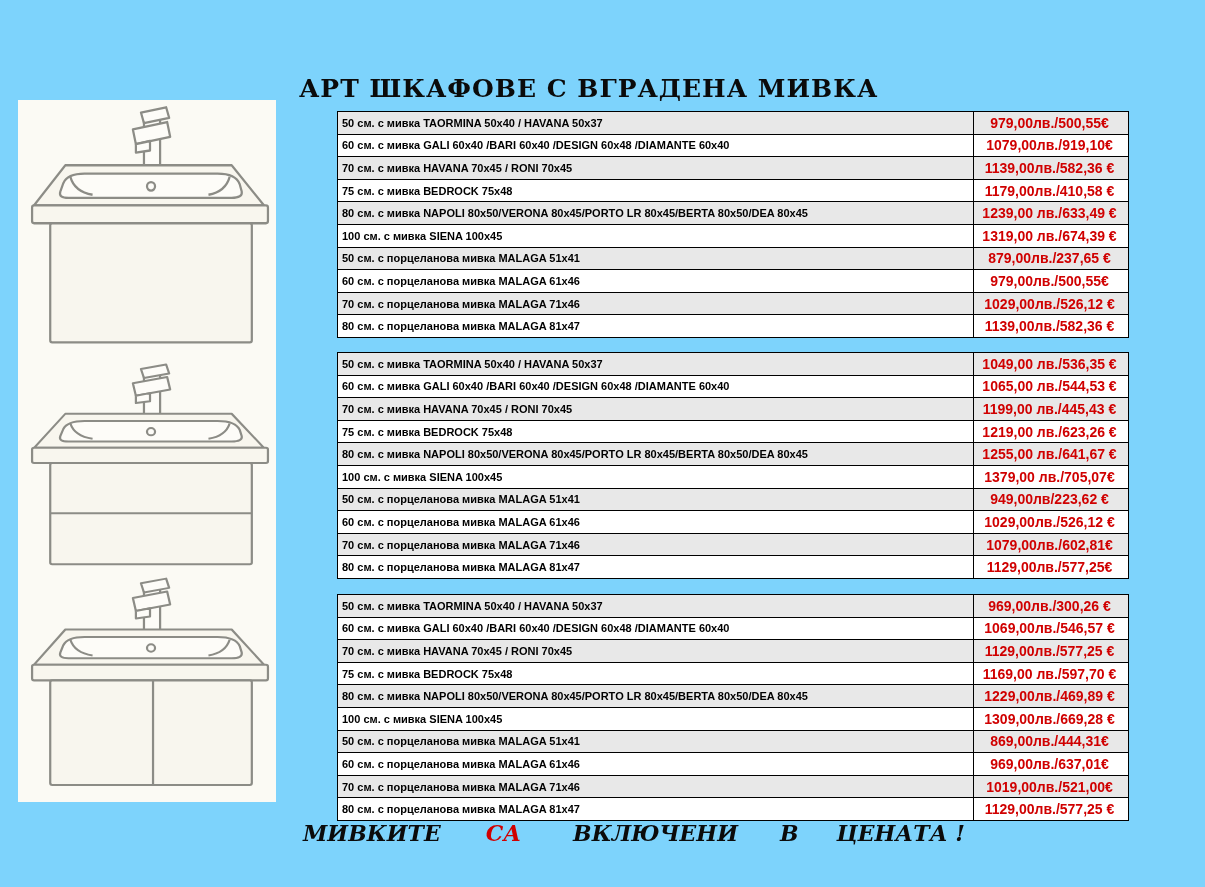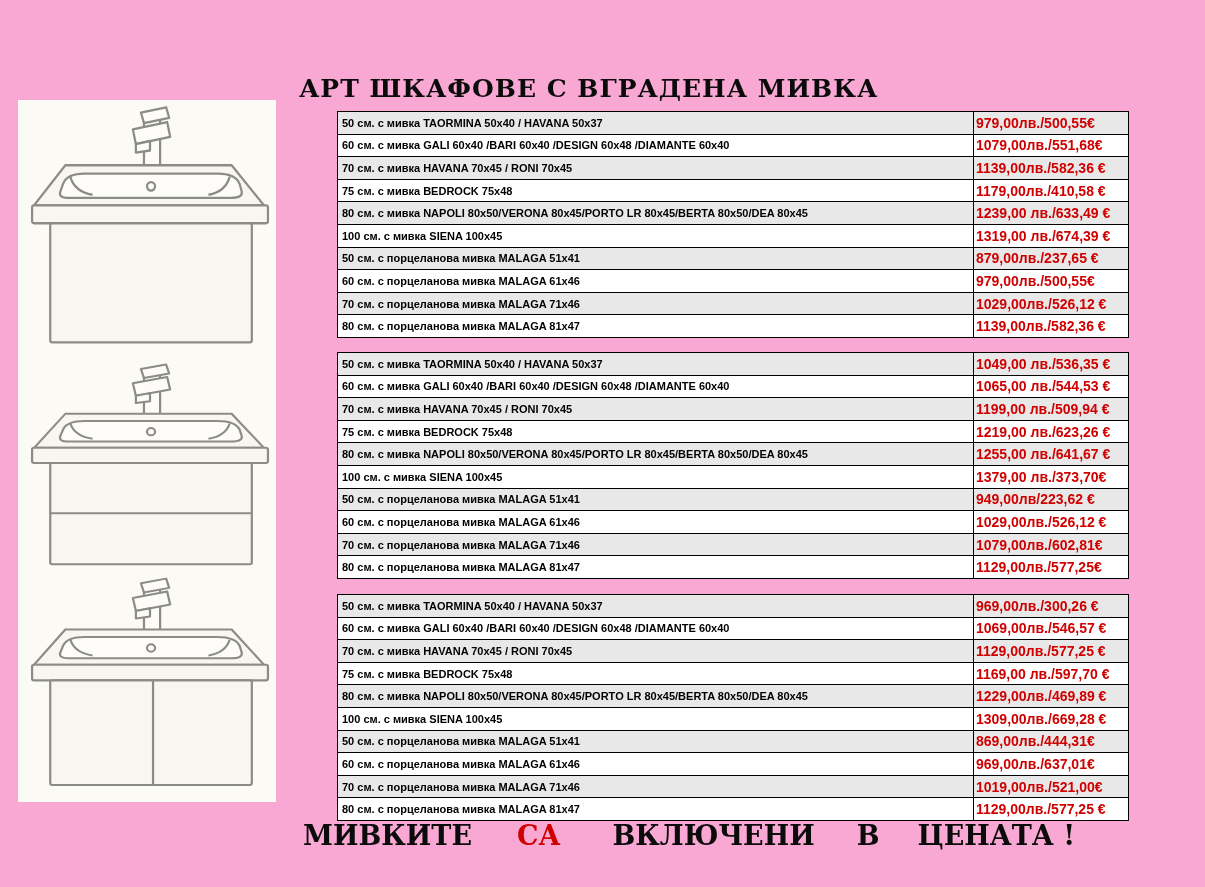--- a/index.html
+++ b/index.html
@@ -1,17 +1,17 @@
 <!DOCTYPE html>
 <html><head>
 <meta charset="utf-8">
 <style>
   html,body{margin:0;padding:0;background:#ffffff;}
   #page{
-    position:relative;width:1205px;height:887px;background:#f9a8d4;
+    position:relative;width:1205px;height:887px;background:#7dd3fc;
     font-family:"Liberation Sans",sans-serif;overflow:hidden;
   }
   
   #sketch-panel{
     position:absolute;left:18px;top:100px;width:258px;height:702px;
     background:#fbfaf4;
   }
   .sketch{position:absolute;}
   
   #doc-title{
@@ -27,33 +27,33 @@
   }
   table.price-table td{
     border:1px solid #000000;height:21.6px;box-sizing:content-box;
     vertical-align:middle;white-space:nowrap;overflow:hidden;
   }
   td.lbl{
     font-weight:bold;font-size:11px;color:#000;padding:0 2px 0 4px;
     width:629px;
   }
   td.prc{
-    font-weight:bold;font-size:14px;color:#d00000;text-align:left;
+    font-weight:bold;font-size:14px;color:#d00000;text-align:center;
     padding:0 5px 0 2px;width:147px;
   }
   tr.striped td{background:#e8e8e8;}
   tr.plain td{background:#ffffff;}
   #t1{top:111px;}
   #t2{top:352px;}
   #t3{top:594px;}
   
   #footer-note{
     position:absolute;left:303px;top:820px;
     font-family:"DejaVu Serif","Liberation Serif",serif;
-    font-weight:bold;font-size:27px;color:#0b0b0b;white-space:nowrap;
+    font-weight:bold;font-size:22px;color:#0b0b0b;white-space:nowrap;font-style:italic;
   }
   #footer-note .w1{margin-right:45px;}
   #footer-note .w2{color:#d00000;margin-right:52px;}
   #footer-note .w3{margin-right:42px;}
   #footer-note .w4{margin-right:38px;}
   svg .ln{stroke:#8c8c86;stroke-width:2.2;fill:none;stroke-linejoin:round;}
   svg .fillc{fill:#f8f6ee;}
   svg .fillw{fill:#fdfcf8;}
 </style>
 </head>
@@ -110,21 +110,21 @@
   <div id="doc-title">АРТ ШКАФОВЕ С ВГРАДЕНА МИВКА</div>
 
   <table class="price-table" id="t1">
     <tbody>
       <tr class="striped">
           <td class="lbl">50 см. с мивка TAORMINA 50x40 / HAVANA 50x37</td>
           <td class="prc">979,00лв./500,55€</td>
         </tr>
       <tr class="plain">
           <td class="lbl">60 см. с мивка GALI 60x40 /BARI 60x40 /DESIGN 60x48 /DIAMANTE 60x40</td>
-          <td class="prc">1079,00лв./551,68€</td>
+          <td class="prc">1079,00лв./919,10€</td>
         </tr>
       <tr class="striped">
           <td class="lbl">70 см. с мивка HAVANA 70x45 / RONI 70x45</td>
           <td class="prc">1139,00лв./582,36 €</td>
         </tr>
       <tr class="plain">
           <td class="lbl">75 см. с мивка BEDROCK 75x48</td>
           <td class="prc">1179,00лв./410,58 €</td>
         </tr>
       <tr class="striped">
@@ -159,33 +159,33 @@
       <tr class="striped">
           <td class="lbl">50 см. с мивка TAORMINA 50x40 / HAVANA 50x37</td>
           <td class="prc">1049,00 лв./536,35 €</td>
         </tr>
       <tr class="plain">
           <td class="lbl">60 см. с мивка GALI 60x40 /BARI 60x40 /DESIGN 60x48 /DIAMANTE 60x40</td>
           <td class="prc">1065,00 лв./544,53 €</td>
         </tr>
       <tr class="striped">
           <td class="lbl">70 см. с мивка HAVANA 70x45 / RONI 70x45</td>
-          <td class="prc">1199,00 лв./509,94 €</td>
+          <td class="prc">1199,00 лв./445,43 €</td>
         </tr>
       <tr class="plain">
           <td class="lbl">75 см. с мивка BEDROCK 75x48</td>
           <td class="prc">1219,00 лв./623,26 €</td>
         </tr>
       <tr class="striped">
           <td class="lbl">80 см. с мивка NAPOLI 80x50/VERONA 80x45/PORTO LR 80x45/BERTA 80x50/DEA 80x45</td>
           <td class="prc">1255,00 лв./641,67 €</td>
         </tr>
       <tr class="plain">
           <td class="lbl">100 см. с мивка SIENA 100x45</td>
-          <td class="prc">1379,00 лв./373,70€</td>
+          <td class="prc">1379,00 лв./705,07€</td>
         </tr>
       <tr class="striped">
           <td class="lbl">50 см. с порцеланова мивка MALAGA 51x41</td>
           <td class="prc">949,00лв/223,62 €</td>
         </tr>
       <tr class="plain">
           <td class="lbl">60 см. с порцеланова мивка MALAGA 61x46</td>
           <td class="prc">1029,00лв./526,12 €</td>
         </tr>
       <tr class="striped">

